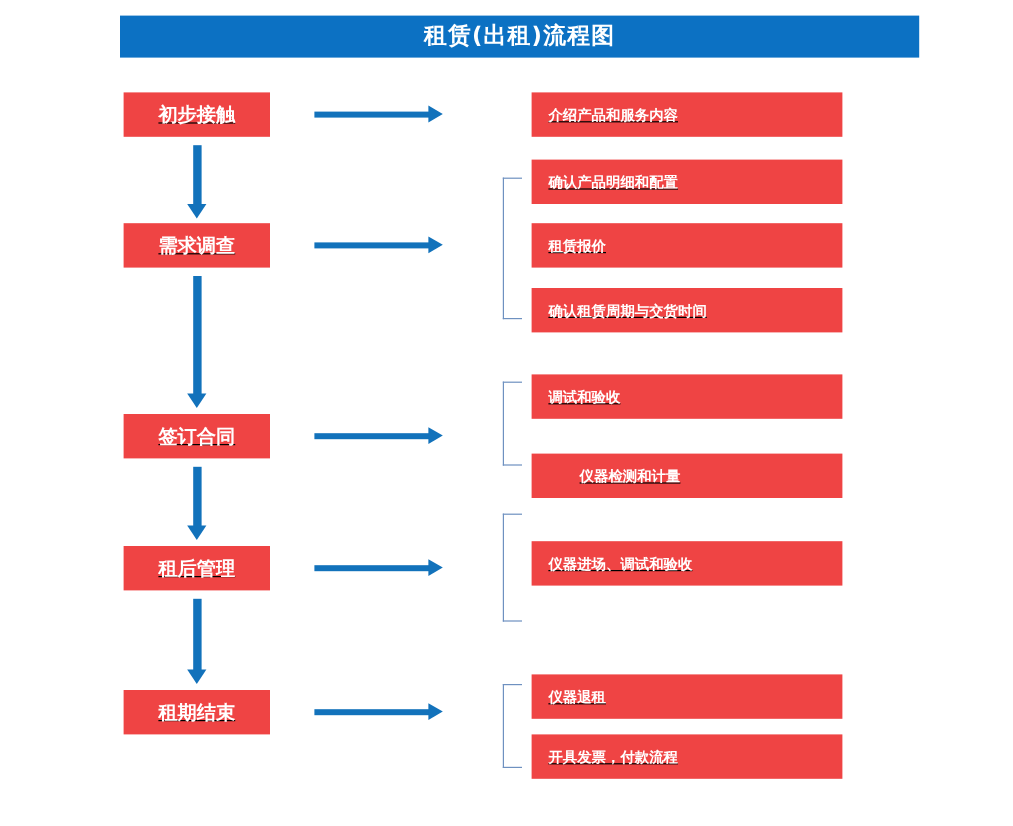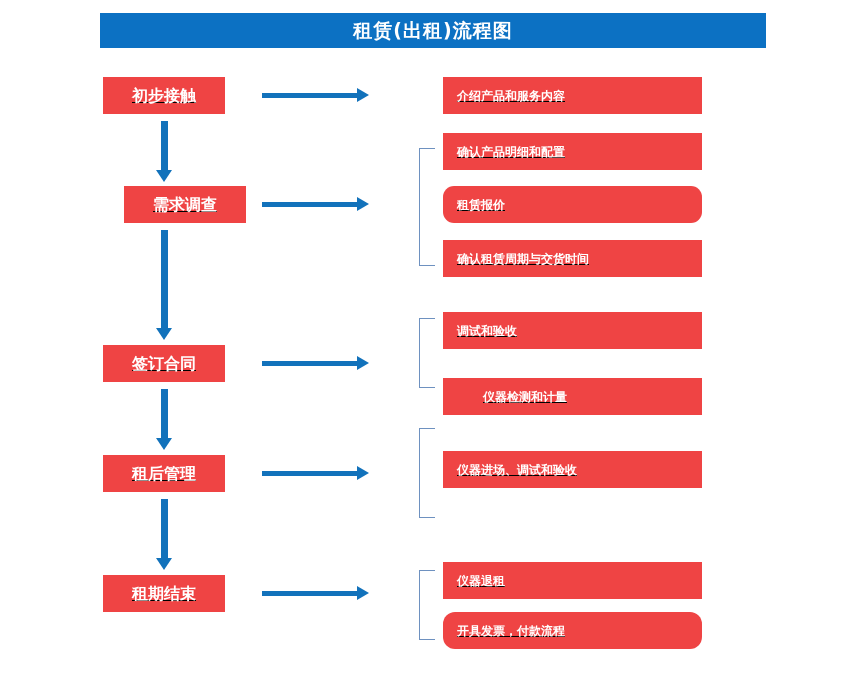--- a/index.html
+++ b/index.html
@@ -103,21 +103,21 @@
 
 <div id="canvas">
 
   <div class="title-bar">
     <span class="txt">租赁(出租)流程图</span>
   </div>
 
   <div class="box left" style="top:77px;">
     <span class="txt">初步接触</span>
   </div>
-  <div class="box left" style="top:186px;margin-left:21px;">
+  <div class="box left" style="top:186px;">
     <span class="txt">需求调查</span>
   </div>
   <div class="box left" style="top:345px;">
     <span class="txt">签订合同</span>
   </div>
   <div class="box left" style="top:455px;">
     <span class="txt">租后管理</span>
   </div>
   <div class="box left" style="top:575px;">
     <span class="txt">租期结束</span>
@@ -138,35 +138,35 @@
   <div class="bracket" style="top:318px; height:70px;"></div>
   <div class="bracket" style="top:428px; height:90px;"></div>
   <div class="bracket" style="top:570px; height:70px;"></div>
 
   <div class="box right" style="top:77px;">
     <span class="txt">介绍产品和服务内容</span>
   </div>
   <div class="box right" style="top:133px;">
     <span class="txt">确认产品明细和配置</span>
   </div>
-  <div class="box right" style="top:186px;border-radius:11px;">
+  <div class="box right" style="top:186px;">
     <span class="txt">租赁报价</span>
   </div>
   <div class="box right" style="top:240px;">
     <span class="txt">确认租赁周期与交货时间</span>
   </div>
   <div class="box right" style="top:312px;">
     <span class="txt">调试和验收</span>
   </div>
   <div class="box right" style="top:378px;padding-left:40px;">
     <span class="txt">仪器检测和计量</span>
   </div>
   <div class="box right" style="top:423px;margin-top:28px;">
     <span class="txt">仪器进场、调试和验收</span>
   </div>
   <div class="box right" style="top:562px;">
     <span class="txt">仪器退租</span>
   </div>
-  <div class="box right" style="top:612px;border-radius:12px;">
+  <div class="box right" style="top:612px;">
     <span class="txt">开具发票，付款流程</span>
   </div>
 
 </div>
 
 </body></html>

